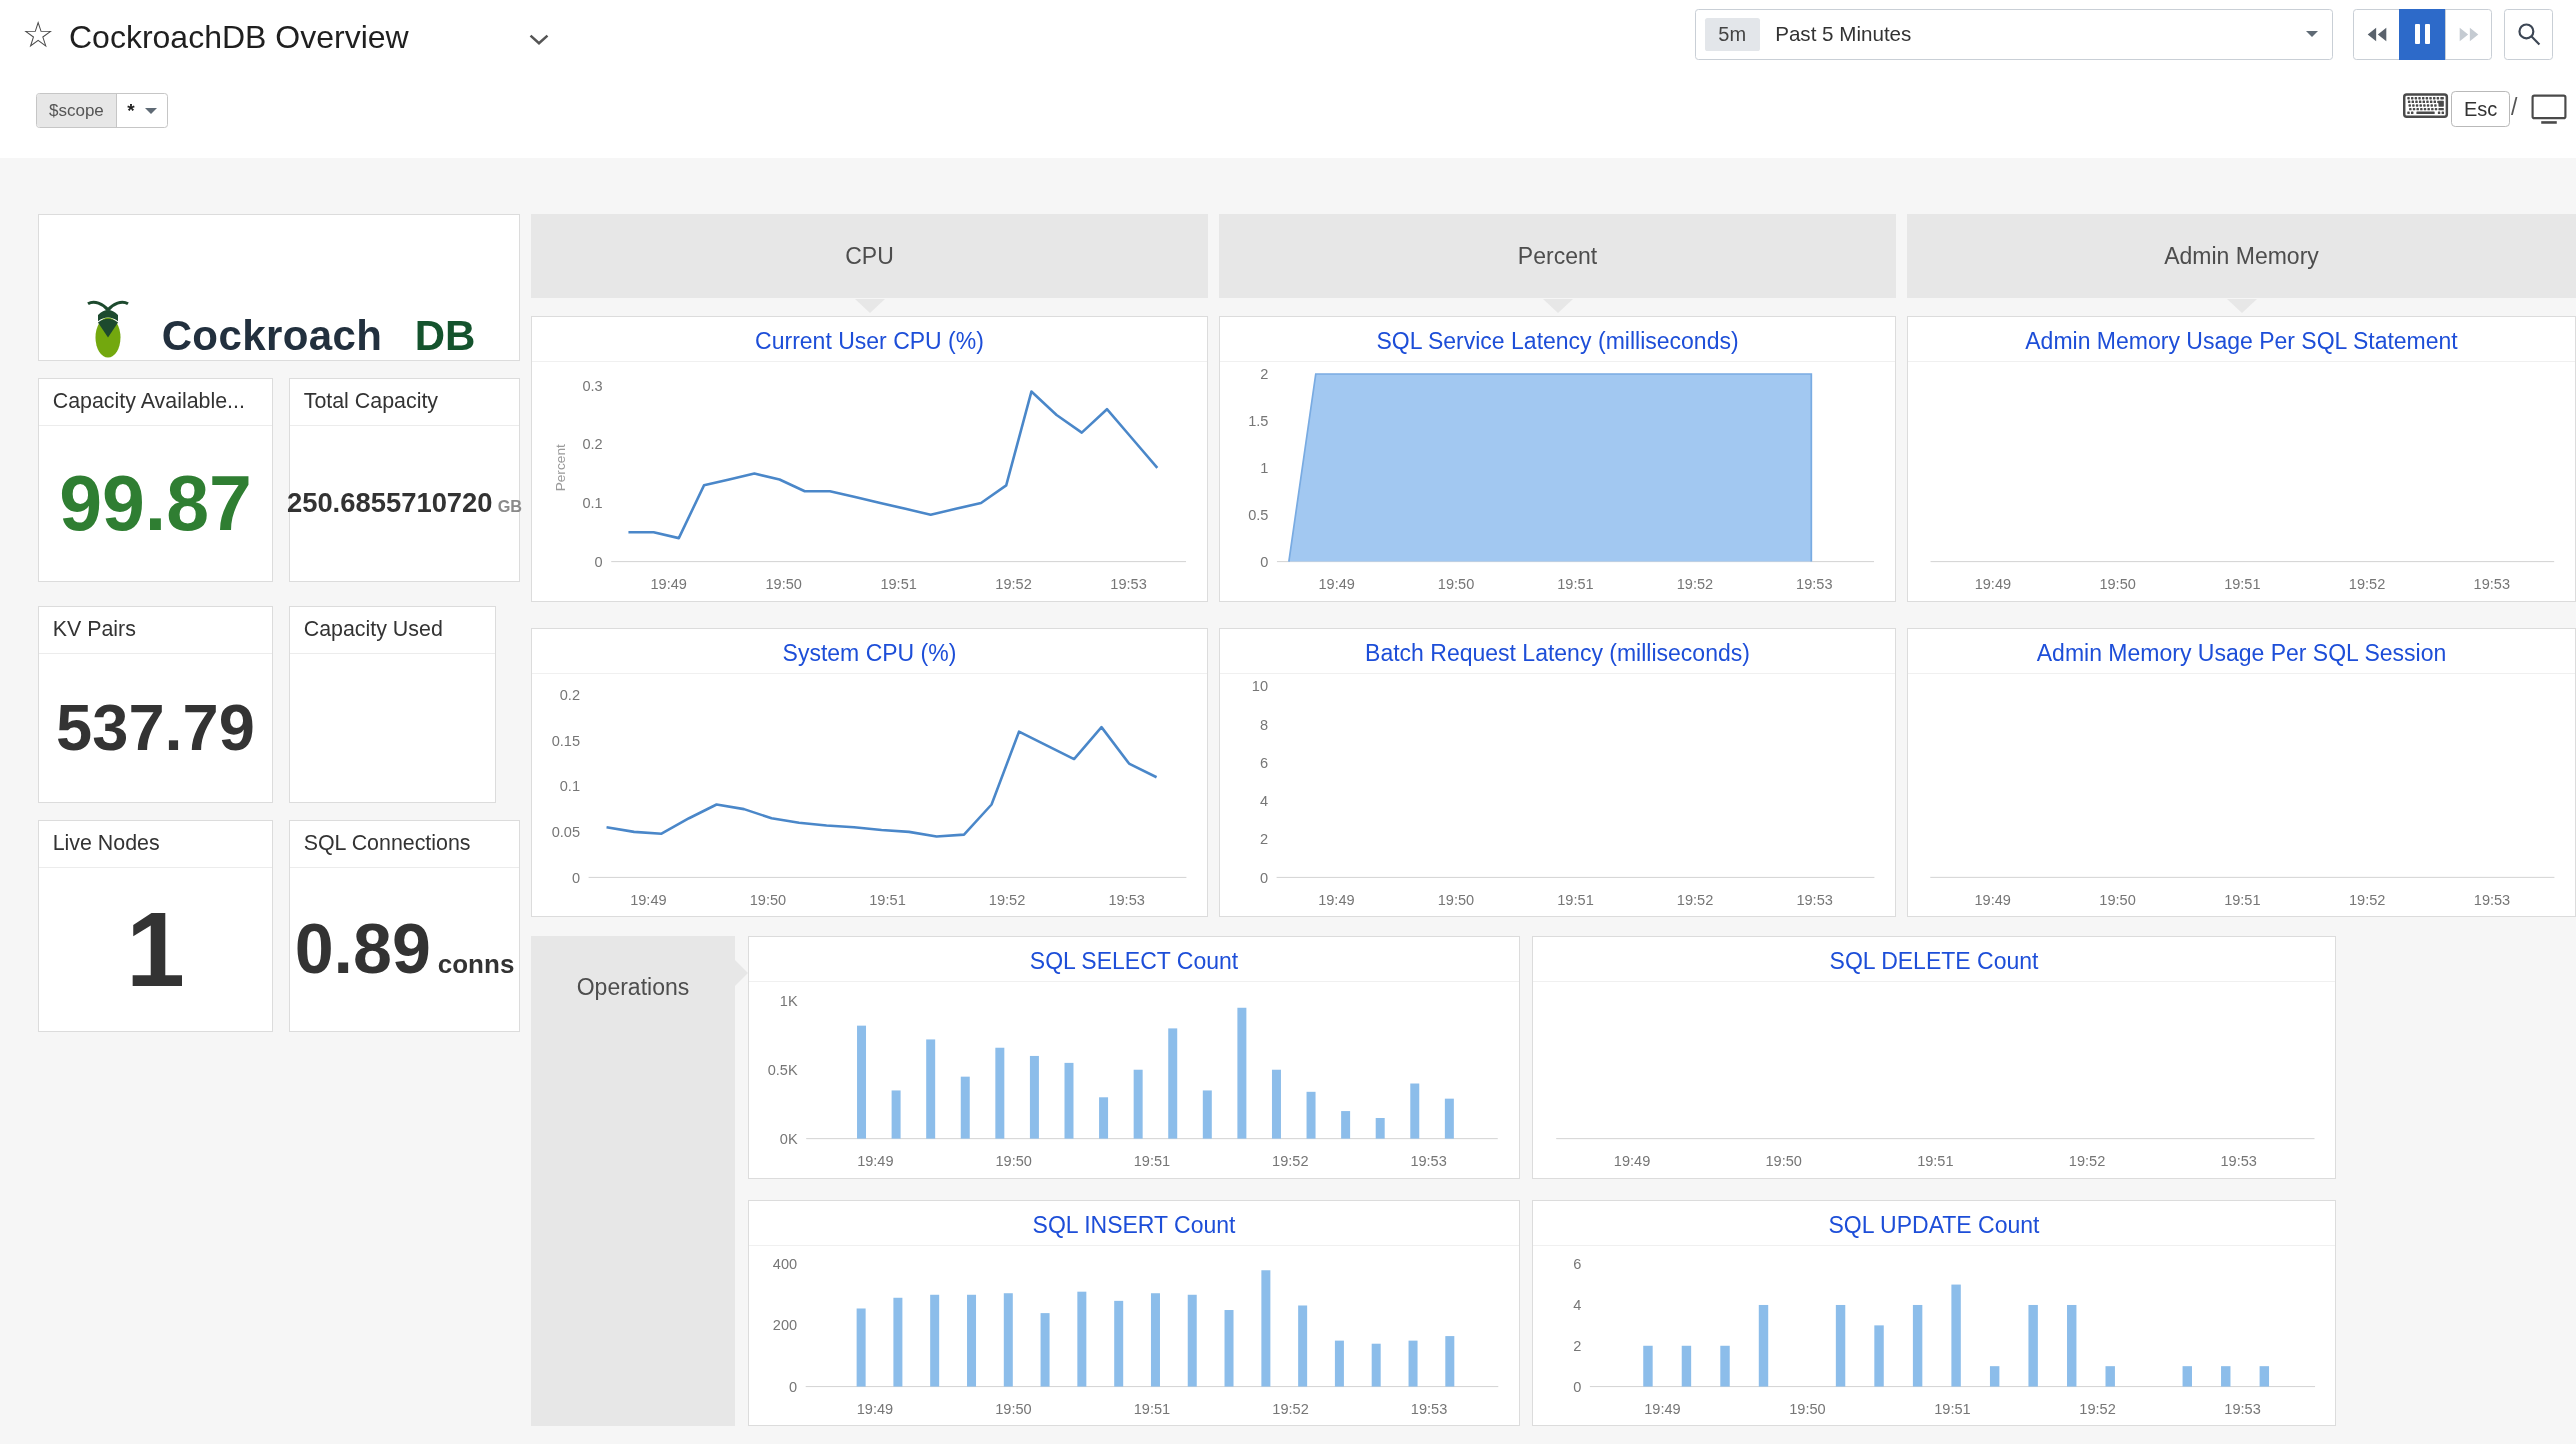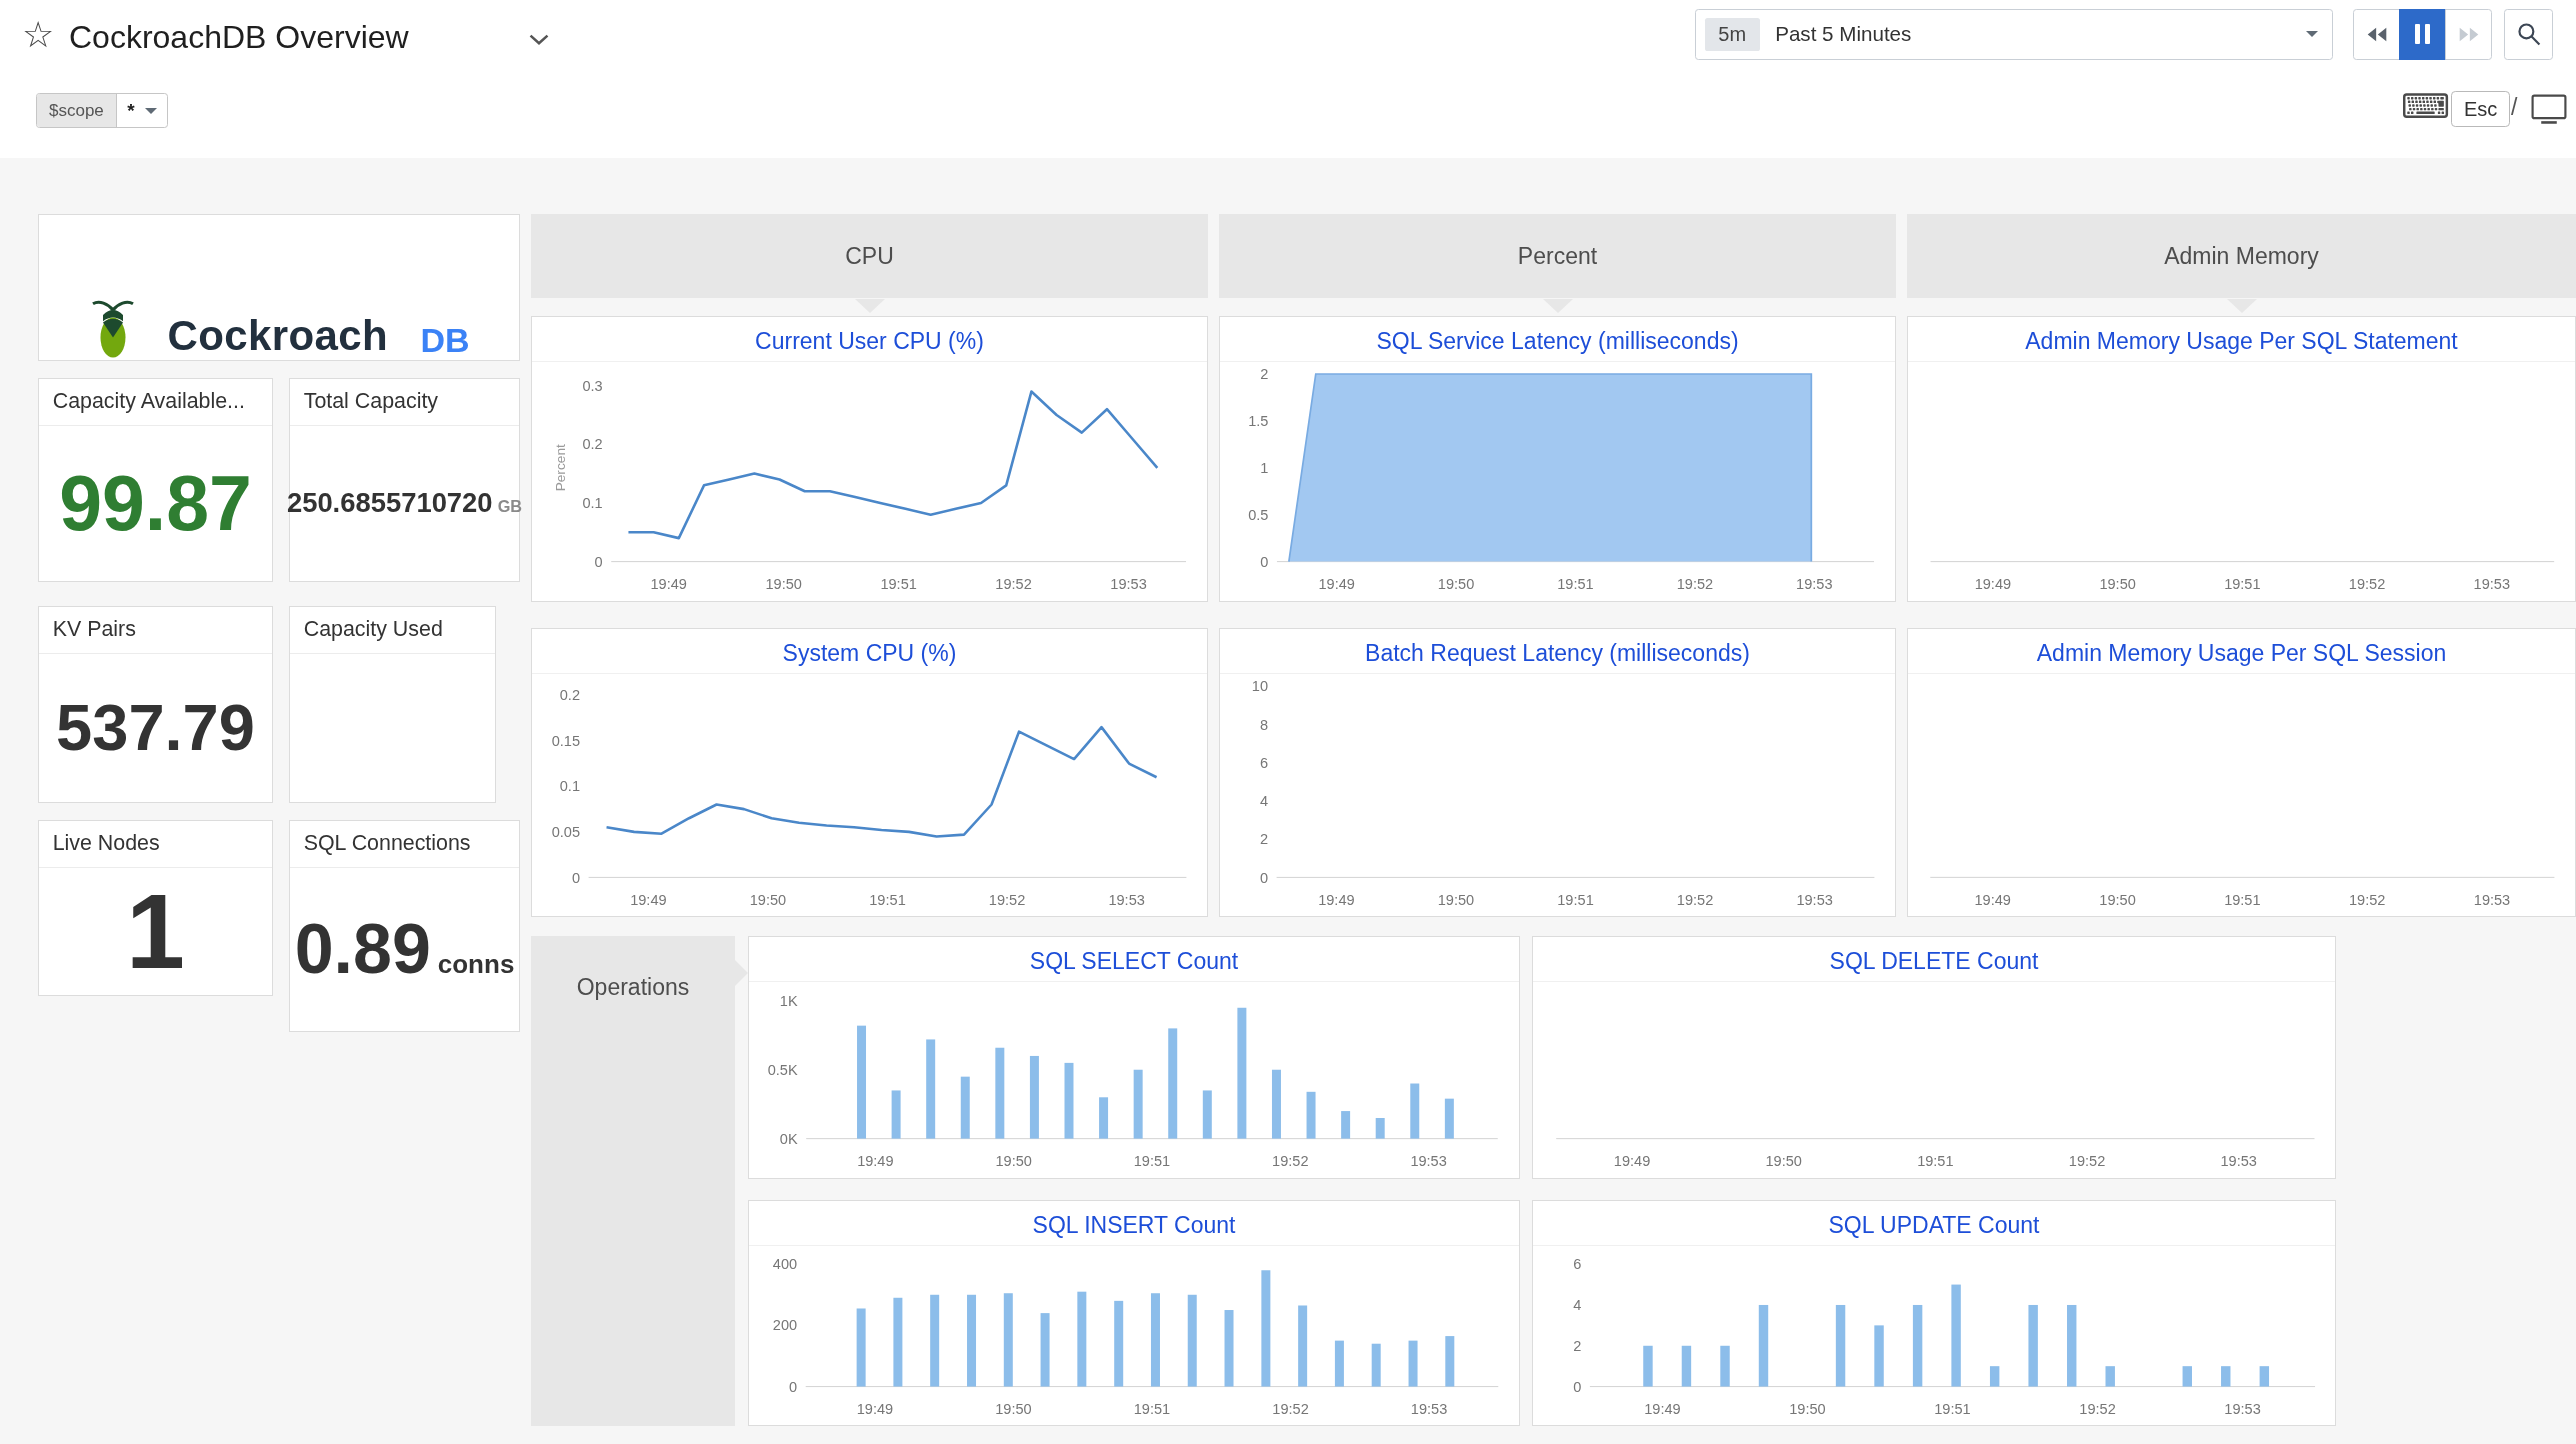--- a/index.html
+++ b/index.html
@@ -38,21 +38,21 @@
   .kb-icon{position:absolute;left:2401px;top:86px;font-size:34px;color:#4a4a4a;}
   .esc-key{position:absolute;left:2451px;top:91px;height:36px;border:0.9px solid #b9b9b9;border-radius:4.3px;background:#fff;
            font-size:20px;color:#333;display:flex;align-items:center;padding:0 12px;box-sizing:border-box;cursor:pointer;}
   .slash{position:absolute;left:2511px;top:94px;font-size:23px;color:#555;}
   .monitor-icon{position:absolute;left:2530px;top:93px;cursor:pointer;}
 
   
   .panel{position:absolute;background:#fff;border:0.9px solid #dcdcdc;box-sizing:border-box;}
   .logo-card{display:flex;align-items:flex-end;justify-content:center;gap:29px;}
   .logo-name{font-size:42px;font-weight:700;color:#22303e;letter-spacing:0.4px;}
-  .logo-suffix{font-size:34px;font-weight:700;color:#3b82f6;margin-left:3.4px;}
+  .logo-suffix{font-size:42px;font-weight:700;color:#14532d;margin-left:3.4px;}
 
   .qv{display:flex;flex-direction:column;}
   .qv-title{padding:10.3px 13.7px;font-size:21.4px;color:#333;border-bottom:0.9px solid #ececec;white-space:nowrap;overflow:hidden;}
   .qv-body{flex:1;display:flex;align-items:center;justify-content:center;}
   .qv-line{display:flex;align-items:baseline;font-weight:700;color:#333;}
   .v-green{font-size:77px;color:#2f7e32;}
   .v-small{font-size:27.4px;}
   .v-med{font-size:65px;}
   .v-large{font-size:86px;}
   .v-xl{font-size:106px;}
@@ -167,21 +167,21 @@
     <div class="qv-title">KV Pairs</div>
     <div class="qv-body">
         <span class="qv-line v-med">
           <span>537.79</span>
         </span>
       </div>
   </div>
   <div class="panel qv" style="left:289px;top:606px;width:207px;height:197px;">
     <div class="qv-title">Capacity Used</div>
   </div>
-  <div class="panel qv" style="left:38px;top:820px;width:235px;height:176px;">
+  <div class="panel qv" style="left:38px;top:820px;width:235px;height:212px;">
     <div class="qv-title">Live Nodes</div>
     <div class="qv-body">
         <span class="qv-line v-xl">
           <span>1</span>
         </span>
       </div>
   </div>
   <div class="panel qv" style="left:289px;top:820px;width:231px;height:212px;">
     <div class="qv-title">SQL Connections</div>
     <div class="qv-body">

